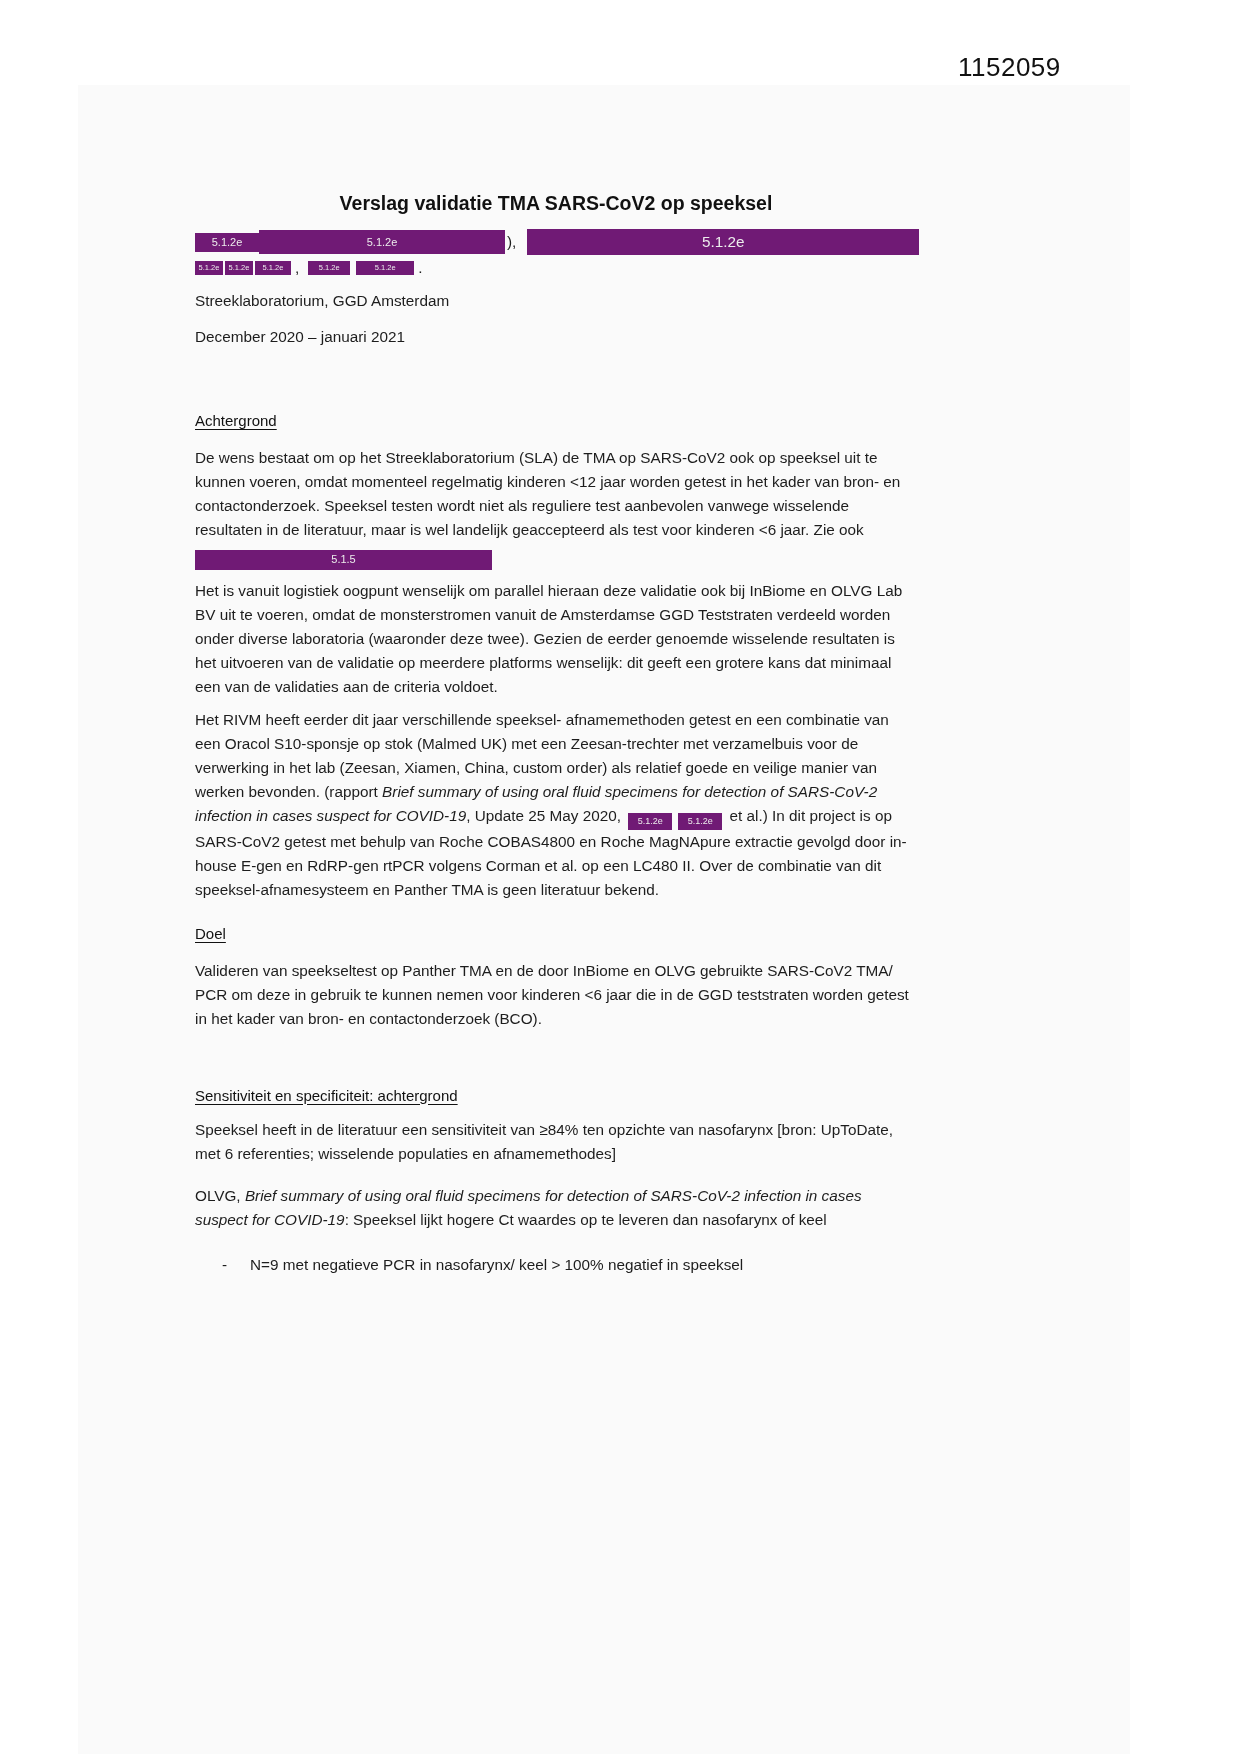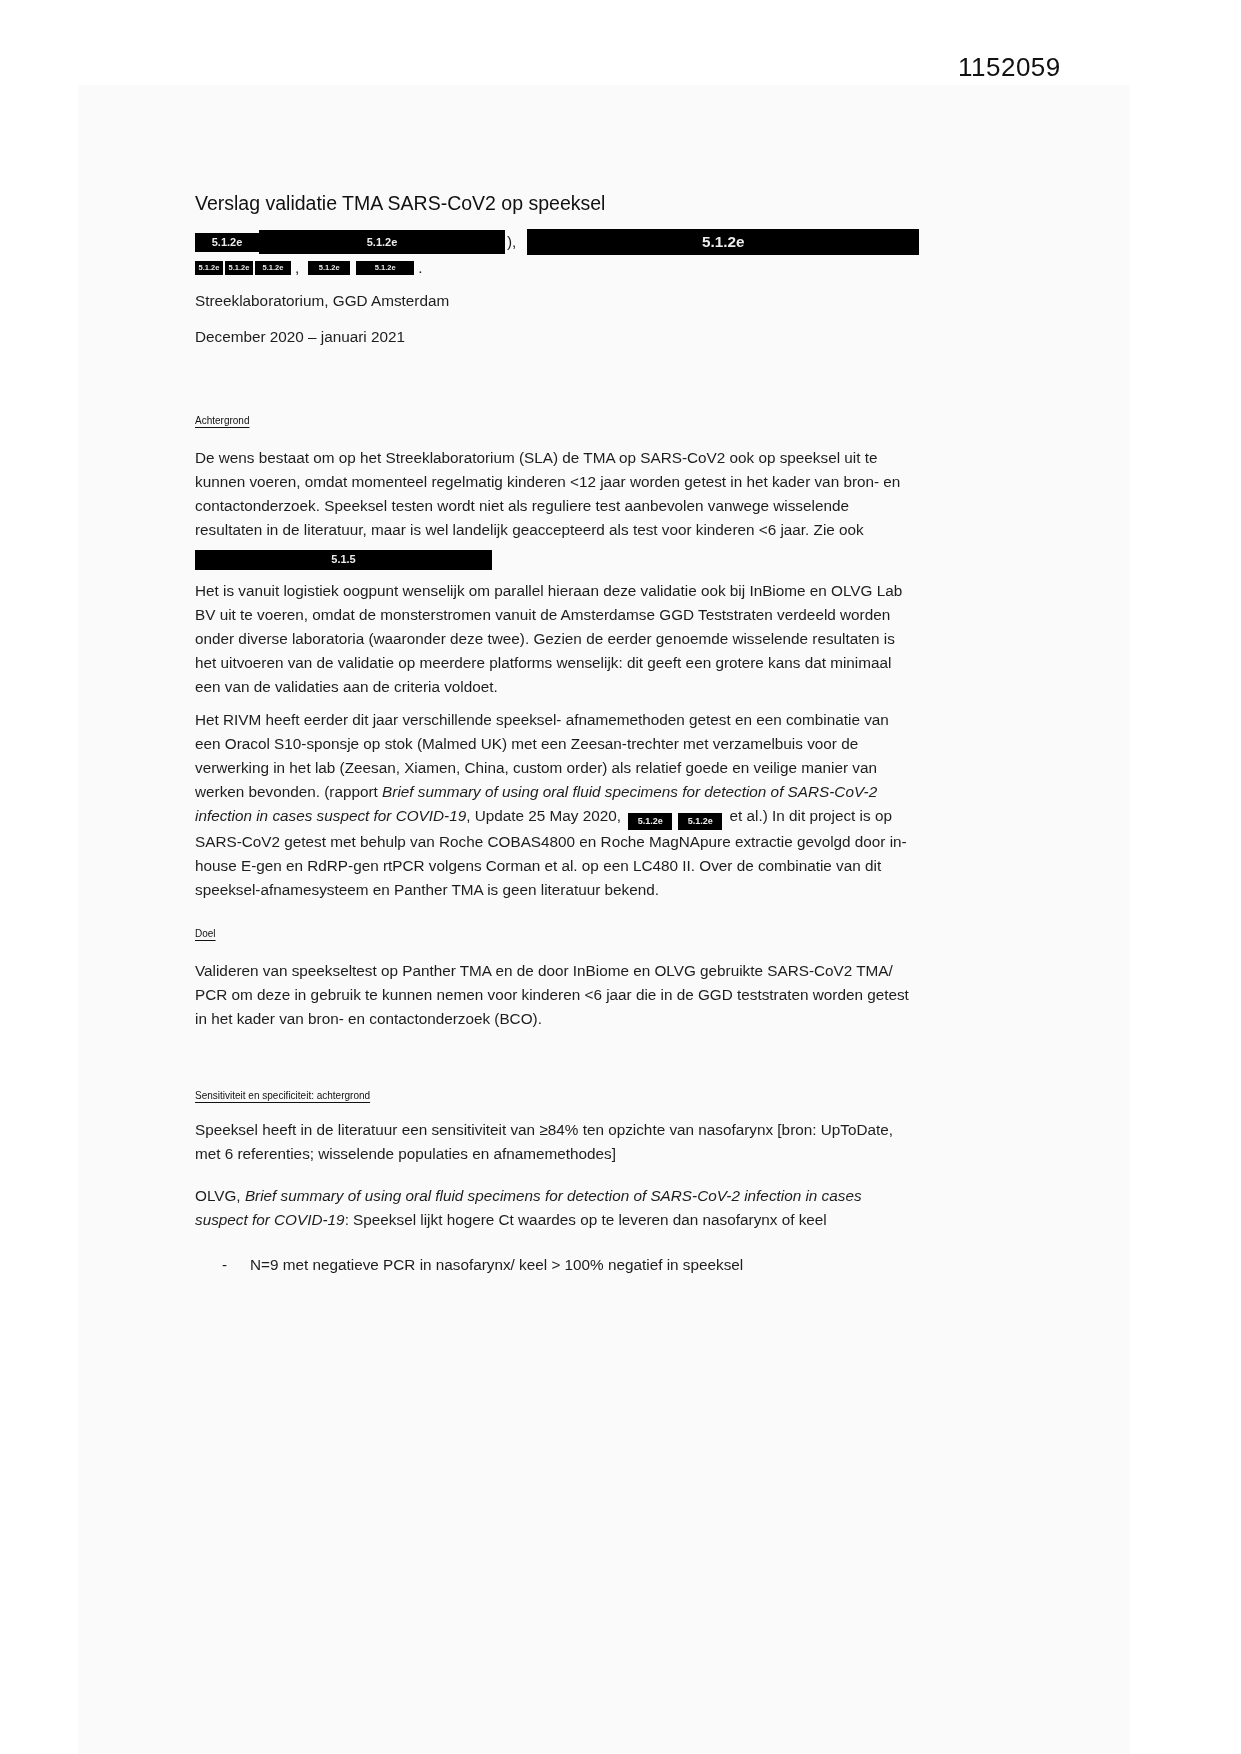--- a/index.html
+++ b/index.html
@@ -27,55 +27,55 @@
   .content {
     position: absolute;
     left: 195px; top: 190px;
     width: 722px;
     font-size: 15.3px;
     line-height: 24px;
     text-align: left;
   }
   .title {
     font-size: 19.5px;
-    font-weight: 400;
+    font-weight: 700;
     line-height: 26px;
     margin-bottom: 12px;
     color: #111;
+    text-align: center;
   }
   .bar {
-    background: #000000;
+    background: #701a75;
     color: #ececec;
     display: inline-flex;
     align-items: center;
     justify-content: center;
     line-height: 1;
     vertical-align: middle;
     flex: 0 0 auto;
-    font-weight: bold;
   }
   .red-row1 { display: flex; align-items: center; height: 28px; margin-bottom: 4px; }
   .bar-a { width: 64px; height: 19px; font-size: 11px; }
   .bar-b { width: 246px; height: 24px; font-size: 11px; }
   .bar-c { width: 392px; height: 26px; margin-left: 9px; }
   .row-text { font-size: 15.3px; padding: 0 2px; color: #1d1d1d; }
 
   .red-row2 { display: flex; align-items: center; height: 16px; margin-bottom: 13px; gap: 2px; }
   .bar-s { height: 14px; font-size: 7.5px; letter-spacing: 0; }
   .bar-s1 { width: 28px; }
   .bar-s2 { width: 28px; }
   .bar-s3 { width: 36px; }
   .bar-s4 { width: 42px; margin-left: 5px; }
   .bar-s5 { width: 58px; margin-left: 4px; }
 
   .org   { margin-bottom: 12px; }
   .dates { margin-bottom: 60px; }
 
   .section-heading {
-    font-size: 10px;
+    font-size: 15px;
     font-weight: 400;
     text-decoration: underline;
     text-underline-offset: 3px;
     line-height: 24px;
     margin-bottom: 13px;
     color: #111;
   }
   .para { margin-bottom: 9px; }
   .para:last-child { margin-bottom: 0; }
   .em { font-style: italic; }

